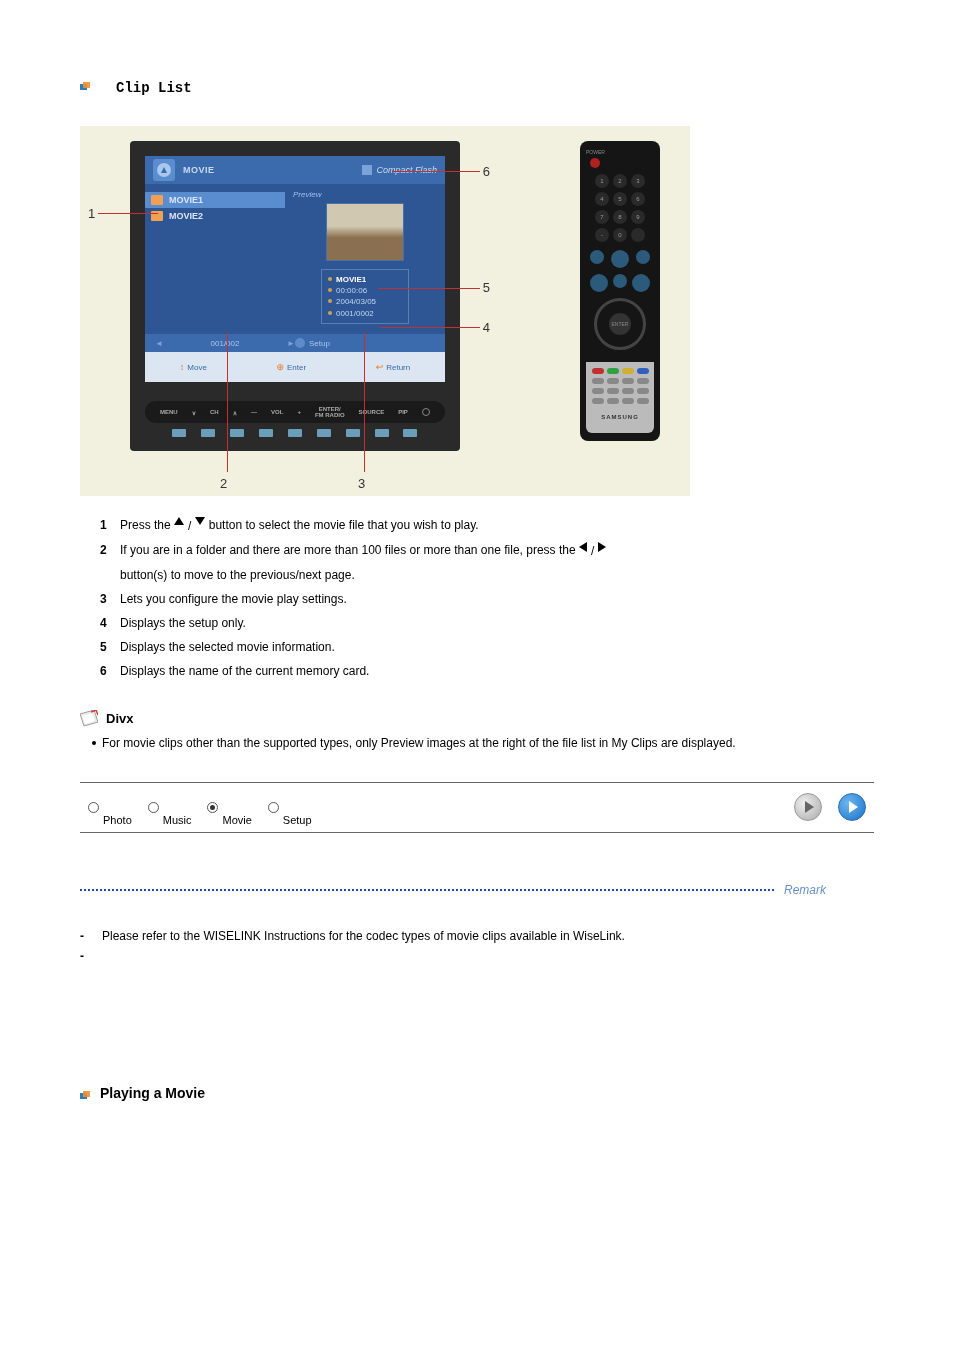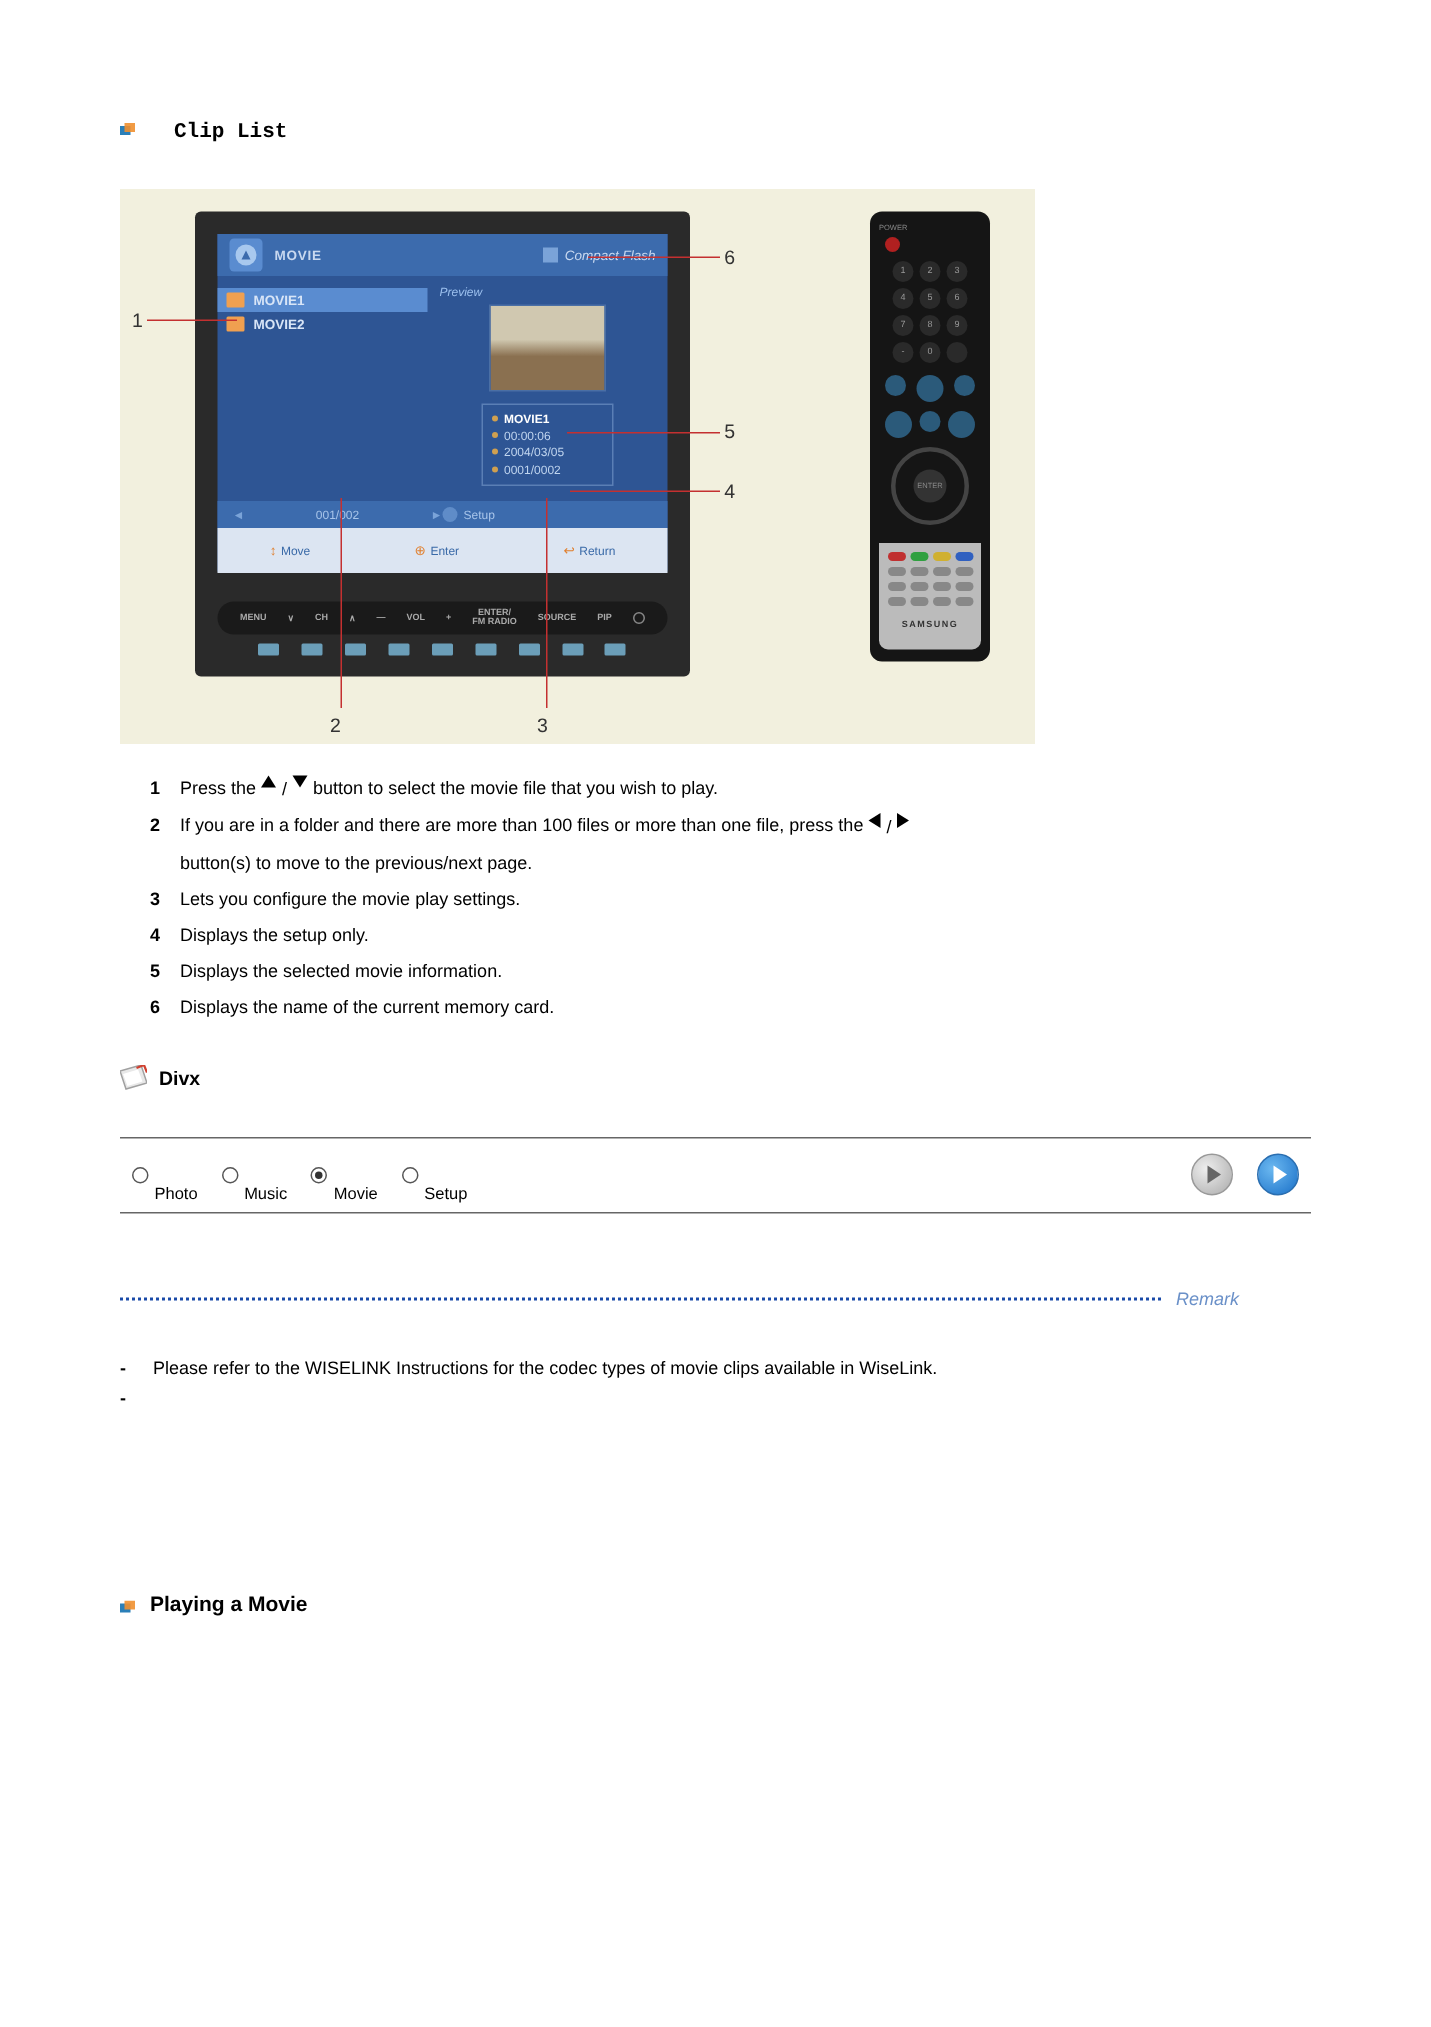--- a/index.html
+++ b/index.html
@@ -358,20 +358,24 @@
   <span class="note-icon">
     <svg viewBox="0 0 18 18">
           <polygon points="0,4 14,0 18,12 4,16" fill="#e8e8e8" stroke="#a0a0a0" stroke-width="1"></polygon>
           <path d="M2 6 L12 3 L15 11 L5 14 Z" fill="#fff"></path>
           <path d="M11 2 L16 0 L18 5" stroke="#d04030" stroke-width="1.5" fill="none"></path>
         </svg>
   </span>
   <span class="note-title">Divx</span>
 </div>
 <div class="bullet-list">
+  <div class="bullet-item">
+    <span class="dot"></span>
+    <span>For movie clips other than the supported types, only Preview images at the right of the file list in My Clips are displayed.</span>
+  </div>
 </div>
 
 <div class="nav-bar">
   <label class="radio-group">
     <span class="radio"></span>
         <span class="radio-label">Photo</span>
   </label>
   <label class="radio-group">
     <span class="radio"></span>
         <span class="radio-label">Music</span>

